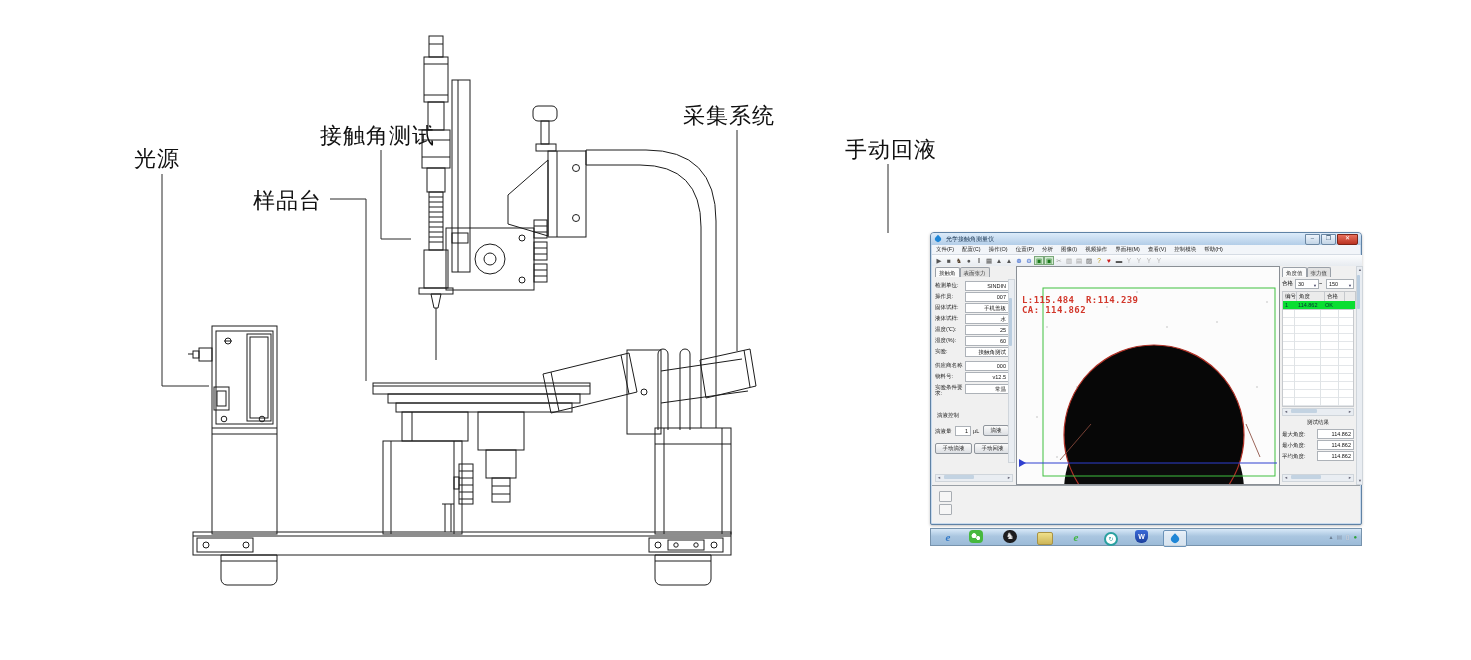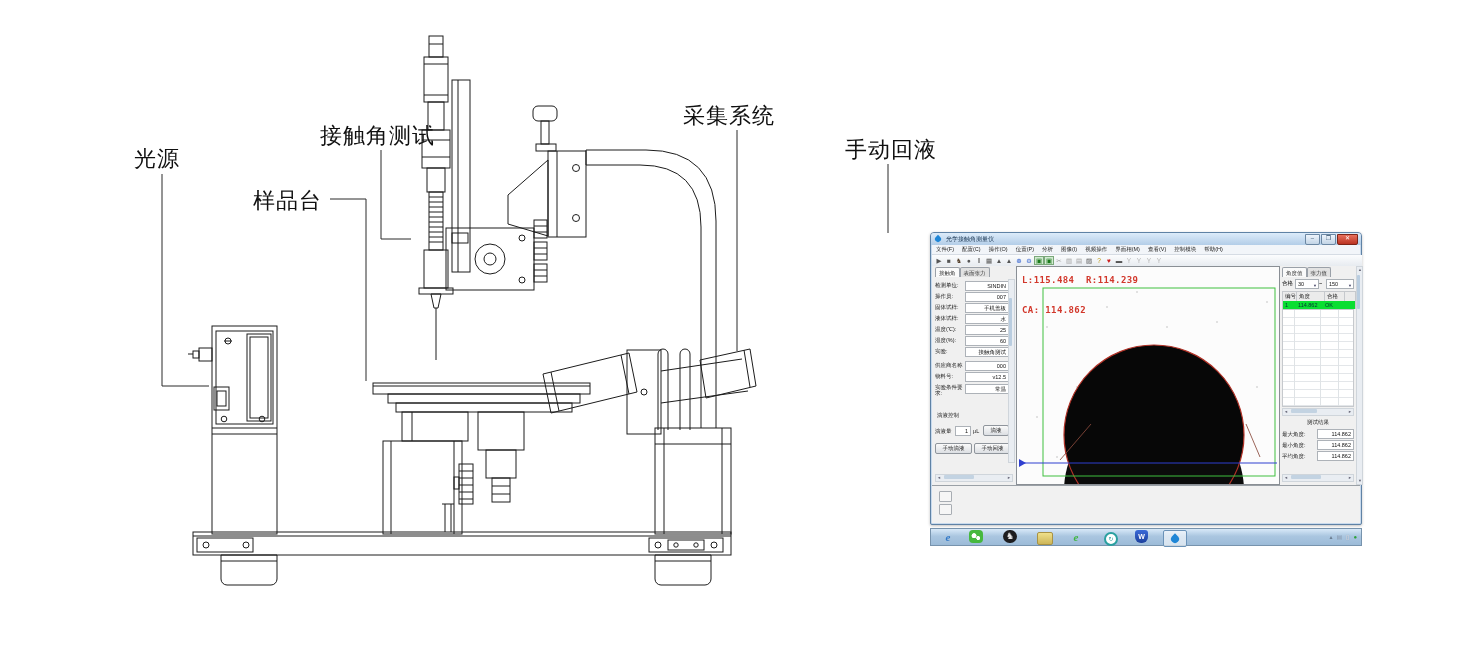--- a/index.html
+++ b/index.html
@@ -429,21 +429,21 @@
               </clipPath>
             <circle cx="137" cy="224" r="90" fill="#0b0b0b" clip-path="url(#reflclip)"></circle>
             <circle cx="137" cy="168" r="90" fill="#070707" clip-path="url(#dropclip)"></circle>
             <circle cx="137" cy="168" r="90" fill="none" stroke="#b23227" stroke-width="1.2"></circle>
             <line x1="43" y1="193" x2="74" y2="157" stroke="#8a4a3c" stroke-width="1" opacity="0.85"></line>
             <line x1="229" y1="157" x2="243" y2="190" stroke="#8a4a3c" stroke-width="1" opacity="0.85"></line>
             <rect x="26" y="21" width="232" height="188" fill="none" stroke="#3fbf3f" stroke-width="1"></rect>
             <line x1="2" y1="196" x2="260" y2="196" stroke="#2f3fd0" stroke-width="1"></line>
             <path d="M2,192 L9,196 L2,200 Z" fill="#2f3fd0"></path>
           </svg>
-          <span class="redtext" style="top:8px">L:115.484  R:114.239</span>
+          <span class="redtext" style="top:28px">L:115.484  R:114.239</span>
           <span class="redtext" style="top:38px">CA: 114.862</span>
         </div>
 
         <div class="rpanel">
           <div class="tabs" style="left:2px;top:1px">
             <span class="tab active">角度值</span>
             <span class="tab">张力值</span>
           </div>
           <div class="rangebar">
             <span style="position:absolute;left:0;top:1px">合格</span>

